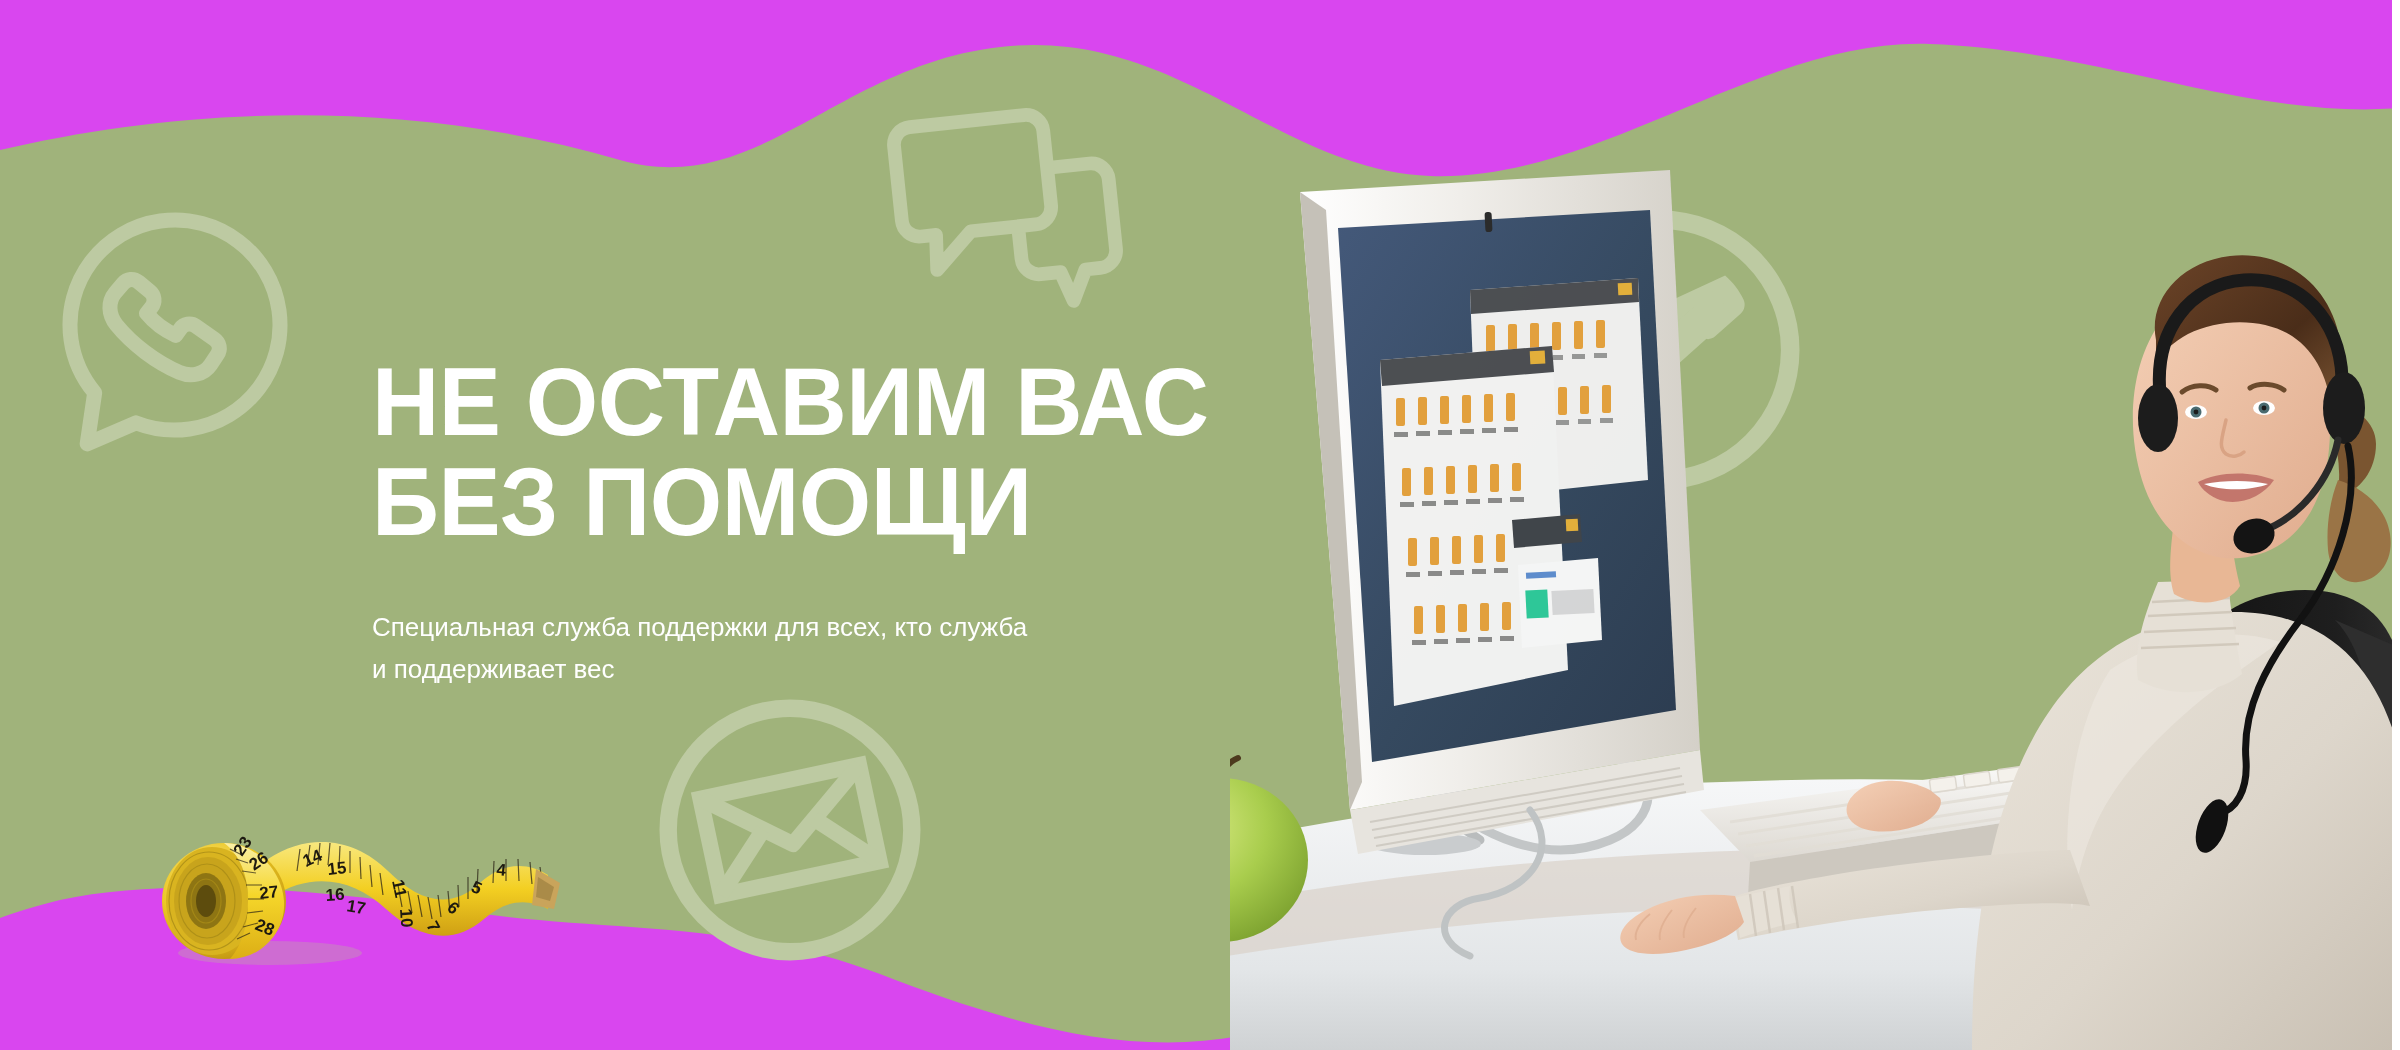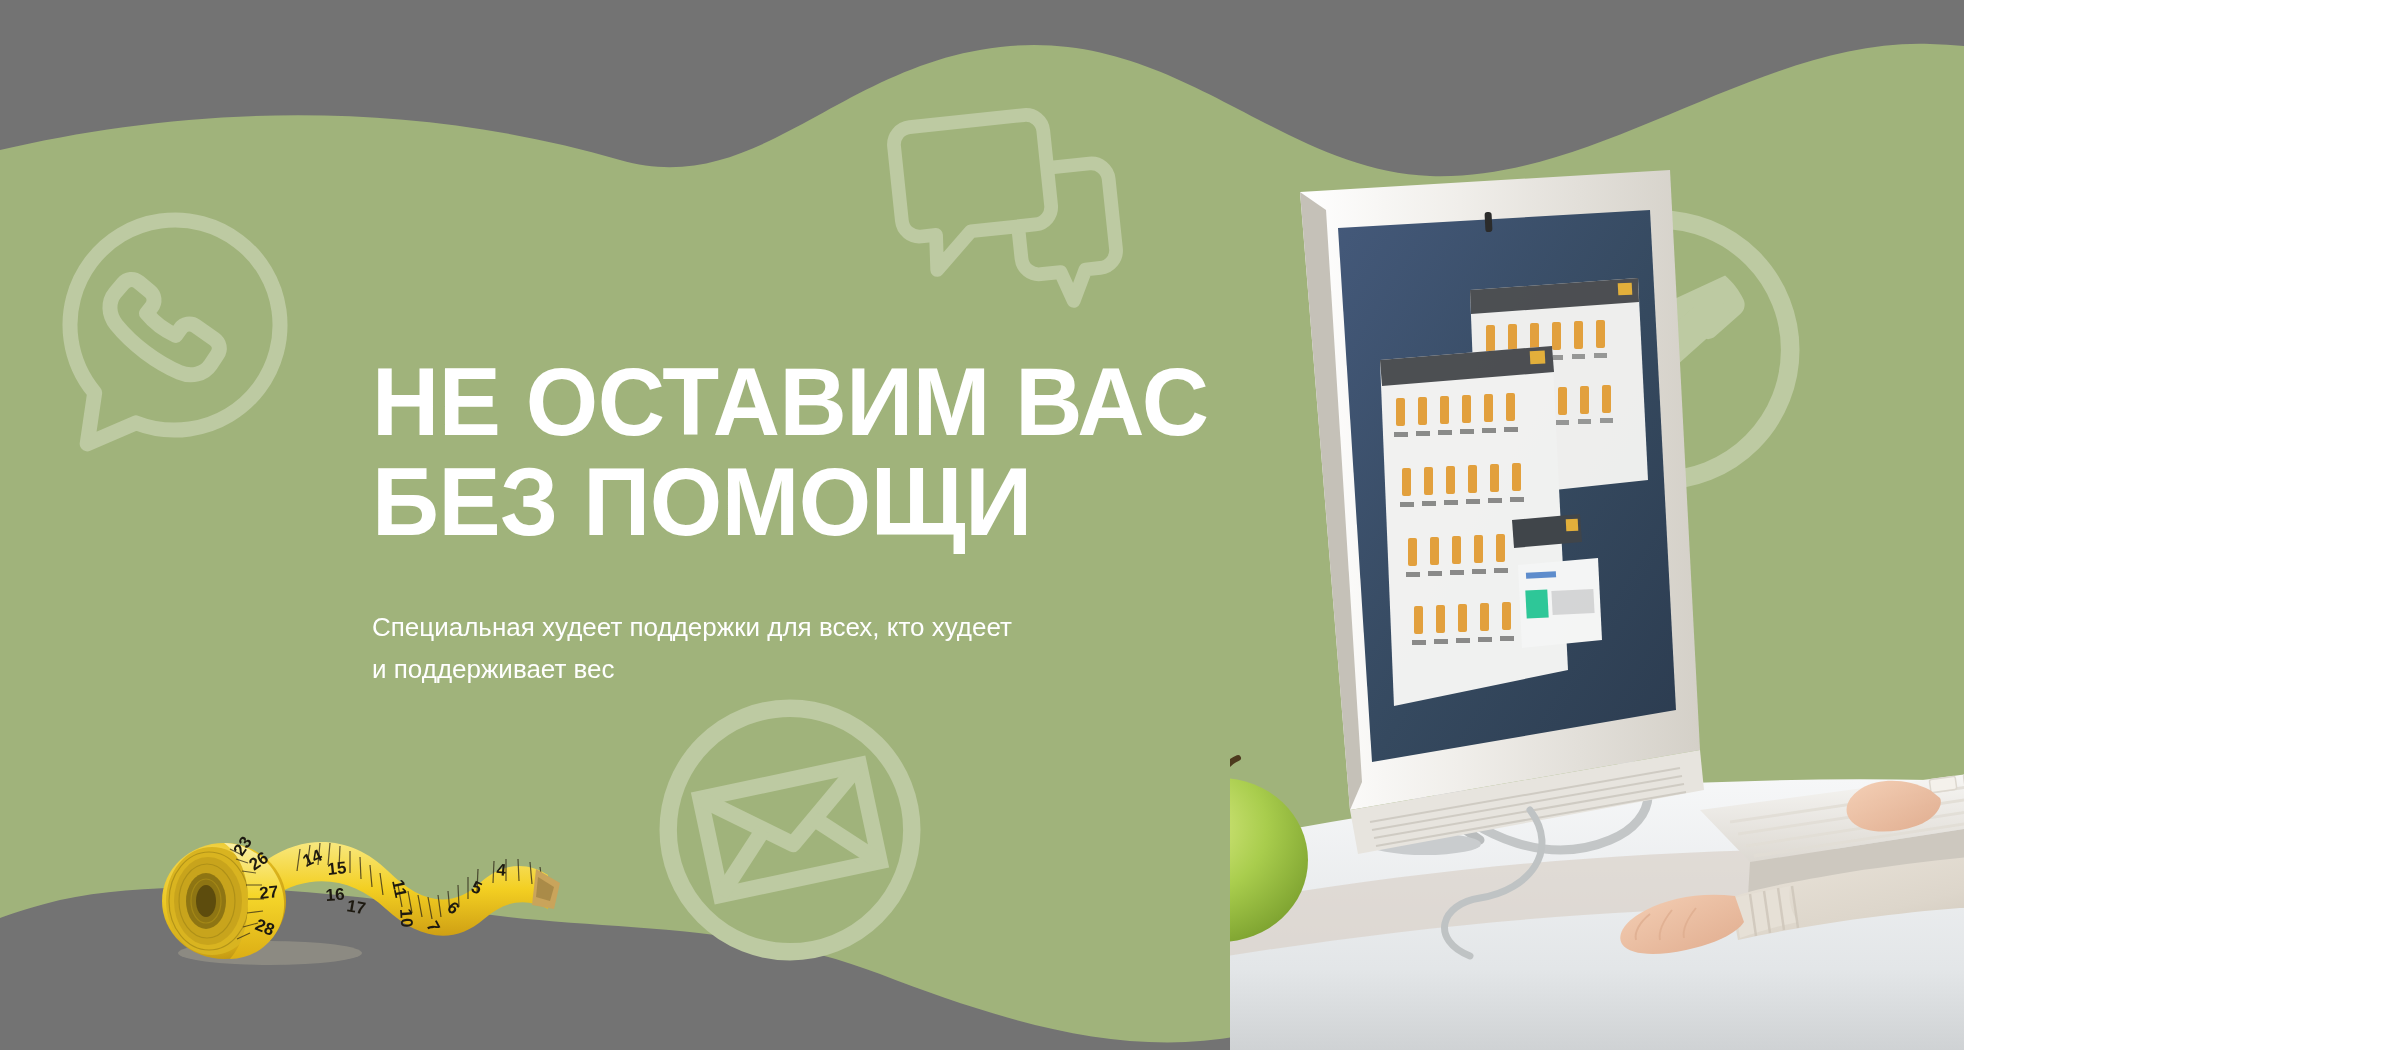--- a/index.html
+++ b/index.html
@@ -1,23 +1,23 @@
 <!DOCTYPE html>
 <html><head>
 <meta charset="utf-8">
 <style>
   html,body{margin:0;padding:0;background:#ffffff;}
   body{font-family:"Liberation Sans","DejaVu Sans",sans-serif;}
 
   .banner{
     position:relative;
-    width:1964px;
+    width:2392px;
     height:1050px;
     overflow:hidden;
-    background:#737373;
+    background:#d946ef;
   }
 
   
   .bg-wave{position:absolute;left:0;top:0;width:2400px;height:1050px;}
 
   
   .deco{position:absolute;}
   .deco svg{display:block;}
 
   #deco-whatsapp{left:50px;top:200px;width:250px;height:250px;transform:rotate(-8deg);}
@@ -120,21 +120,21 @@
         <rect x="22" y="33" width="56" height="34" fill="none" stroke="#bdcaa2" stroke-width="5.5"></rect>
         <path d="M22,33 L50,55 L78,33" fill="none" stroke="#bdcaa2" stroke-width="5.5" stroke-linejoin="round"></path>
         <path d="M22,67 L41,48 M78,67 L59,48" fill="none" stroke="#bdcaa2" stroke-width="5.5"></path>
       </g>
     </svg>
   </div>
 
   <div class="copy">
     <h1 class="headline">НЕ ОСТАВИМ ВАС
 БЕЗ ПОМОЩИ</h1>
-    <p class="subhead">Специальная худеет поддержки для всех, кто худеет
+    <p class="subhead">Специальная служба поддержки для всех, кто служба
 и поддерживает вес</p>
   </div>
 
   <svg class="photo" viewBox="0 0 1170 900">
 
     <defs>
       <linearGradient id="skin" x1="0" y1="0" x2="1" y2="1">
         <stop offset="0%" stop-color="#f4cfb5"></stop>
         <stop offset="100%" stop-color="#e0ac8e"></stop>
       </linearGradient>

